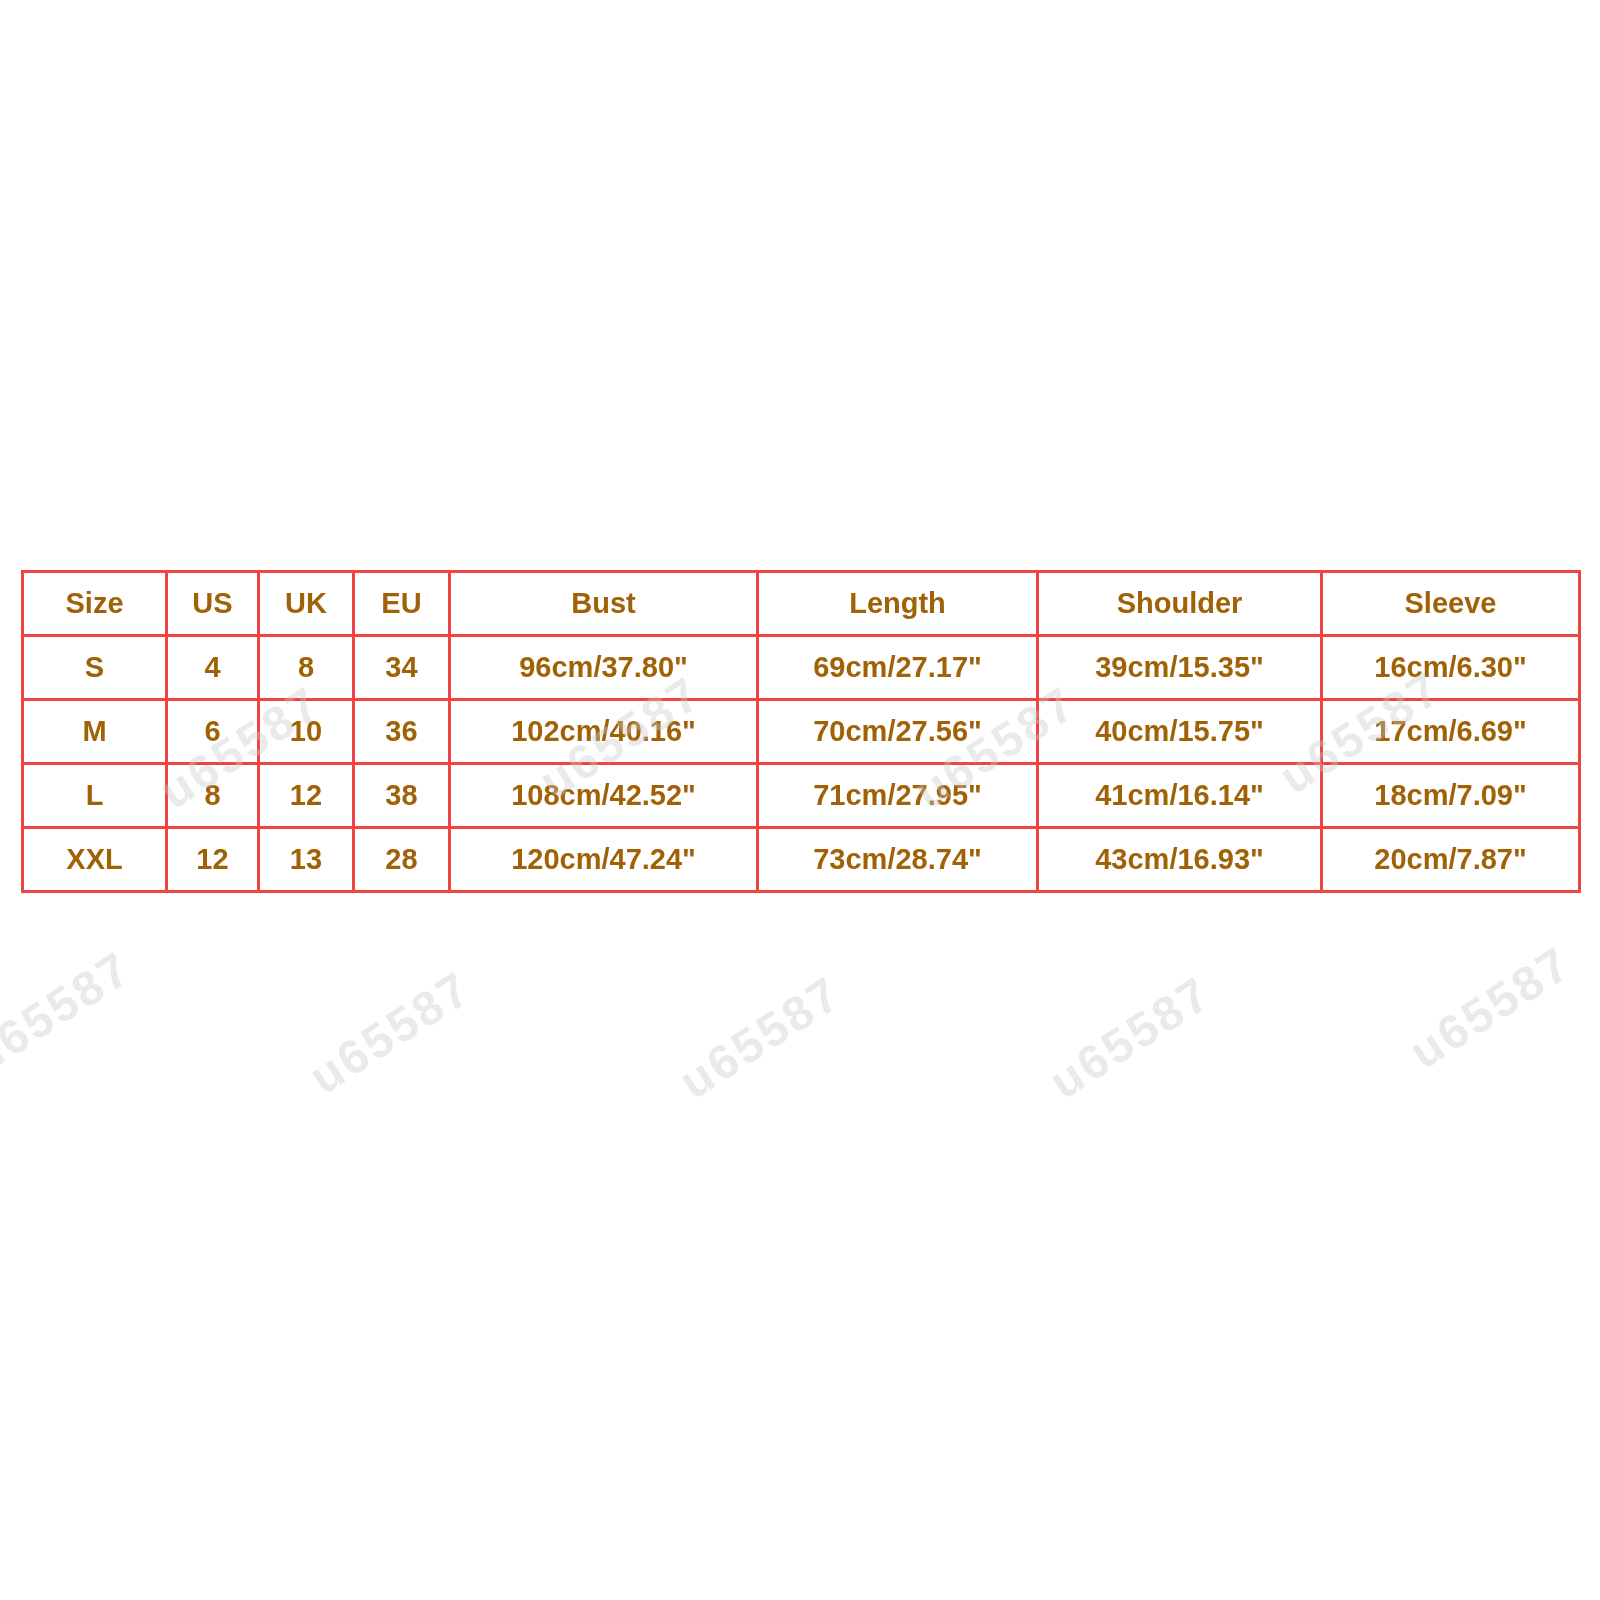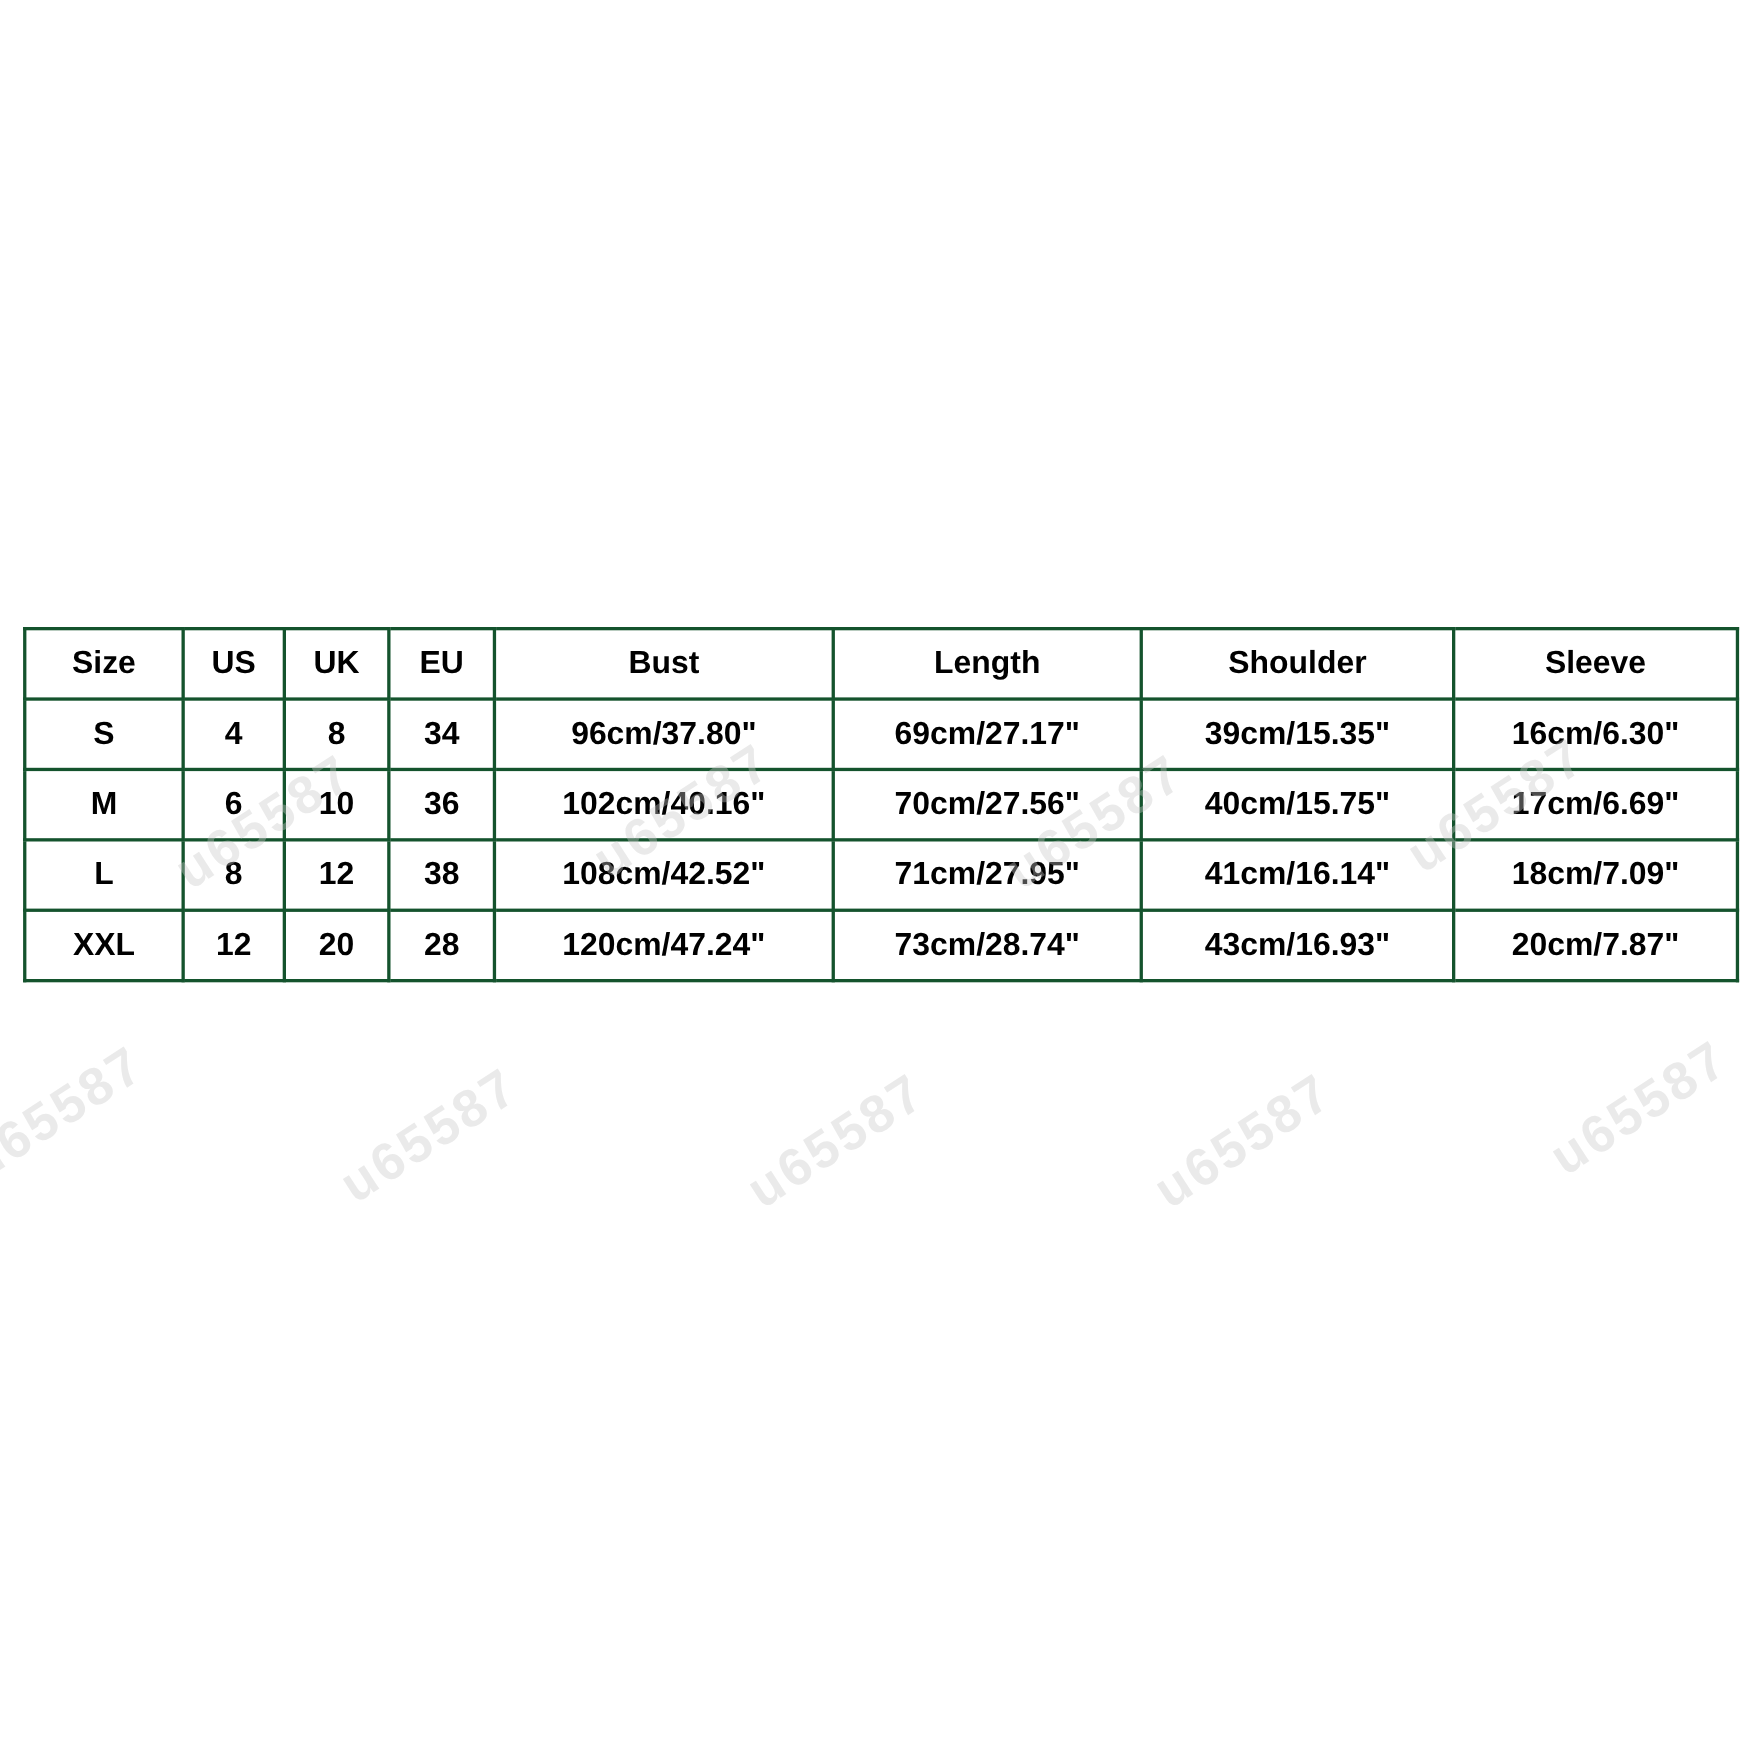--- a/index.html
+++ b/index.html
@@ -30,28 +30,28 @@
     position: absolute;
     left: 21px;
     top: 570px;
     border-collapse: collapse;
     table-layout: fixed;
     z-index: 2;
     background: transparent;
   }
   .size-chart th,
   .size-chart td {
-    border: 3px solid #14532d;
+    border: 3px solid #ef4444;
     height: 64px;
     padding: 0;
     text-align: center;
     vertical-align: middle;
     font-weight: bold;
     font-size: 29px;
-    color: #000000;
+    color: #a16207;
     background: transparent;
     box-sizing: border-box;
   }
 </style>
 </head>
 <body>
 
 <span class="watermark" style="left:150px;  top:720px;">u65587</span>
 <span class="watermark" style="left:530px;  top:710px;">u65587</span>
 <span class="watermark" style="left:905px;  top:720px;">u65587</span>
@@ -112,21 +112,21 @@
         <td>12</td>
         <td>38</td>
         <td>108cm/42.52"</td>
         <td>71cm/27.95"</td>
         <td>41cm/16.14"</td>
         <td>18cm/7.09"</td>
       </tr>
       <tr>
         <td>XXL</td>
         <td>12</td>
-        <td>20</td>
+        <td>13</td>
         <td>28</td>
         <td>120cm/47.24"</td>
         <td>73cm/28.74"</td>
         <td>43cm/16.93"</td>
         <td>20cm/7.87"</td>
       </tr>
     </tbody>
 </table>
 
 </body></html>

